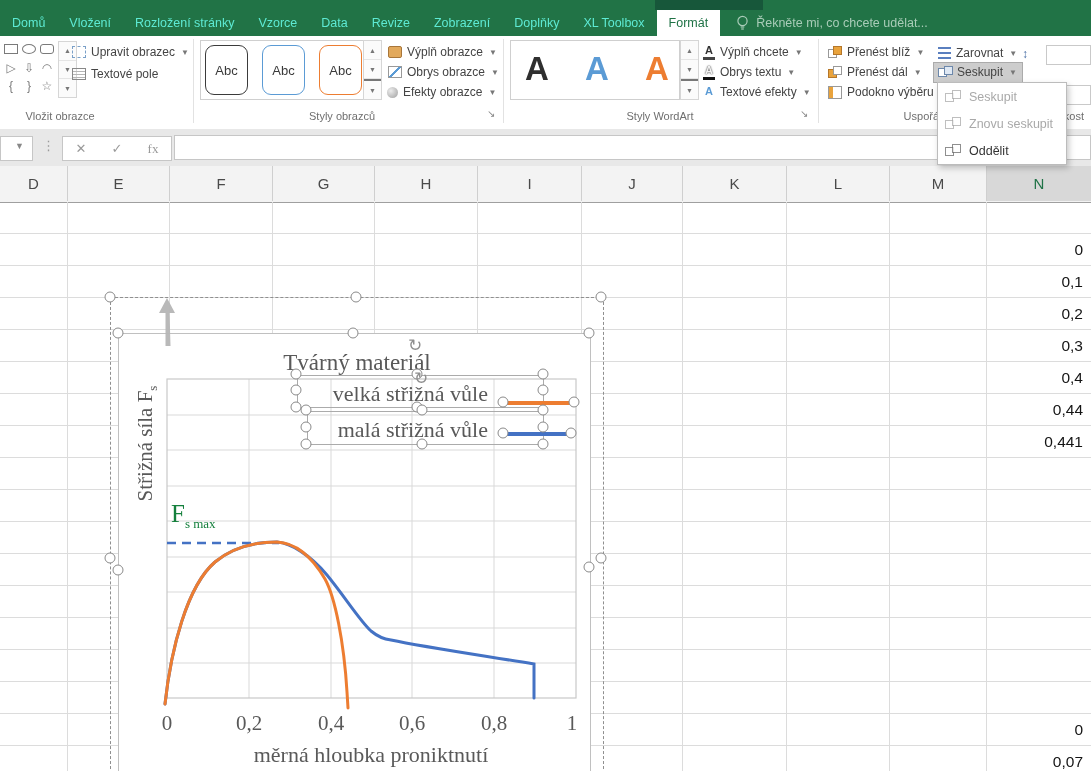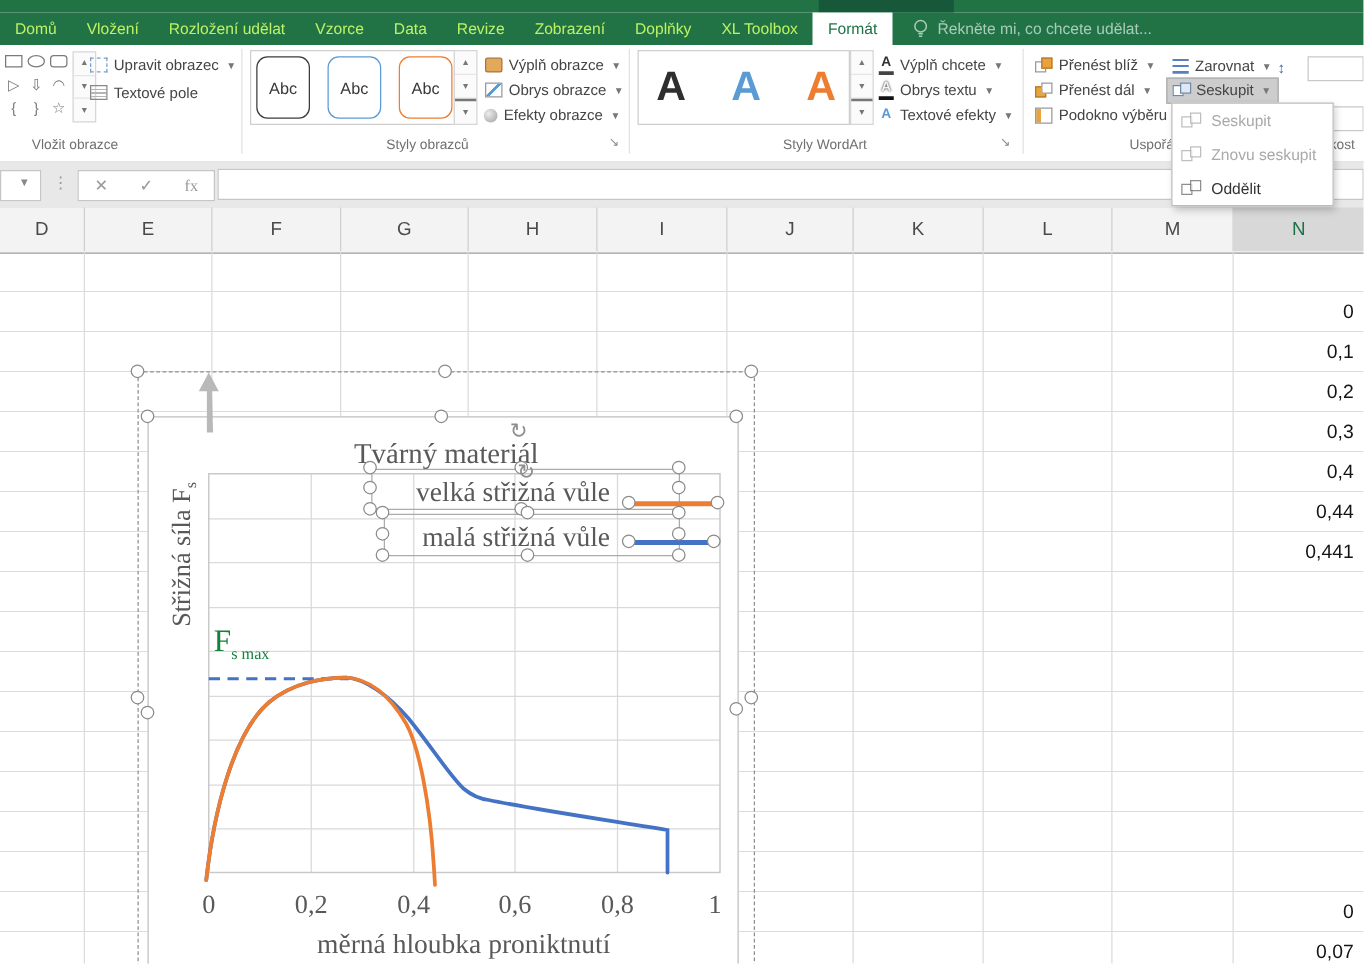--- a/index.html
+++ b/index.html
@@ -3,21 +3,21 @@
 <meta charset="utf-8">
 <style>
   html,body{margin:0;padding:0}
   body{font-family:"Liberation Sans",sans-serif}
   #app{position:relative;width:1091px;height:771px;overflow:hidden;background:#fff}
   .abs{position:absolute}
   
   .titlebar{left:0;top:0;width:1091px;height:10px;background:#217346}
   .ctxhdr{left:655px;top:0;width:108px;height:10px;background:#17573a}
   .tabbar{left:0;top:10px;width:1091px;height:26px;background:#217346;display:flex;align-items:stretch}
-  .tab{color:#bef264;font-size:12.5px;padding:0 12px;line-height:26px;white-space:nowrap;cursor:default}
+  .tab{color:#5eead4;font-size:12.5px;padding:0 12px;line-height:26px;white-space:nowrap;cursor:default}
   .tab.active{background:#fff;color:#1f7246}
   .tellme{display:flex;align-items:center;gap:7px;color:#a9ccb8;font-size:12.5px;margin-left:16px}
   
   .ribbon{left:0;top:36px;width:1091px;height:93px;background:#fff;border-bottom:1px solid #d2d2d2}
   .grplbl{position:absolute;top:74px;font-size:11px;color:#6f6f6f;white-space:nowrap;transform:translateX(-50%)}
   .vsep{position:absolute;top:3px;height:84px;width:1px;background:#e2e2e2}
   .smallbtn{position:absolute;display:flex;align-items:center;gap:5px;font-size:12px;color:#444;white-space:nowrap;height:16px}
   .caret{font-size:8px;color:#777;margin-left:1px}
   .gal{position:absolute;border:1px solid #cfcfcf;background:#fff}
   .abcbtn{position:absolute;width:41px;height:48px;border-radius:9px;background:#fff;display:flex;align-items:center;justify-content:center;font-size:13px;color:#3a3a3a}
@@ -98,21 +98,21 @@
 <body>
 
 <div id="app">
 
   <div class="abs titlebar"></div>
   <div class="abs ctxhdr"></div>
 
   <div class="abs tabbar">
     <span class="tab">Domů</span>
     <span class="tab">Vložení</span>
-    <span class="tab">Rozložení udělat</span>
+    <span class="tab">Rozložení stránky</span>
     <span class="tab">Vzorce</span>
     <span class="tab">Data</span>
     <span class="tab">Revize</span>
     <span class="tab">Zobrazení</span>
     <span class="tab">Doplňky</span>
     <span class="tab">XL Toolbox</span>
     <span class="tab active">Formát</span>
     <span class="tellme">
       <svg width="13" height="16" viewBox="0 0 13 16">
           <circle cx="6.5" cy="6" r="4.6" fill="none" stroke="#a9ccb8" stroke-width="1.2"></circle>

